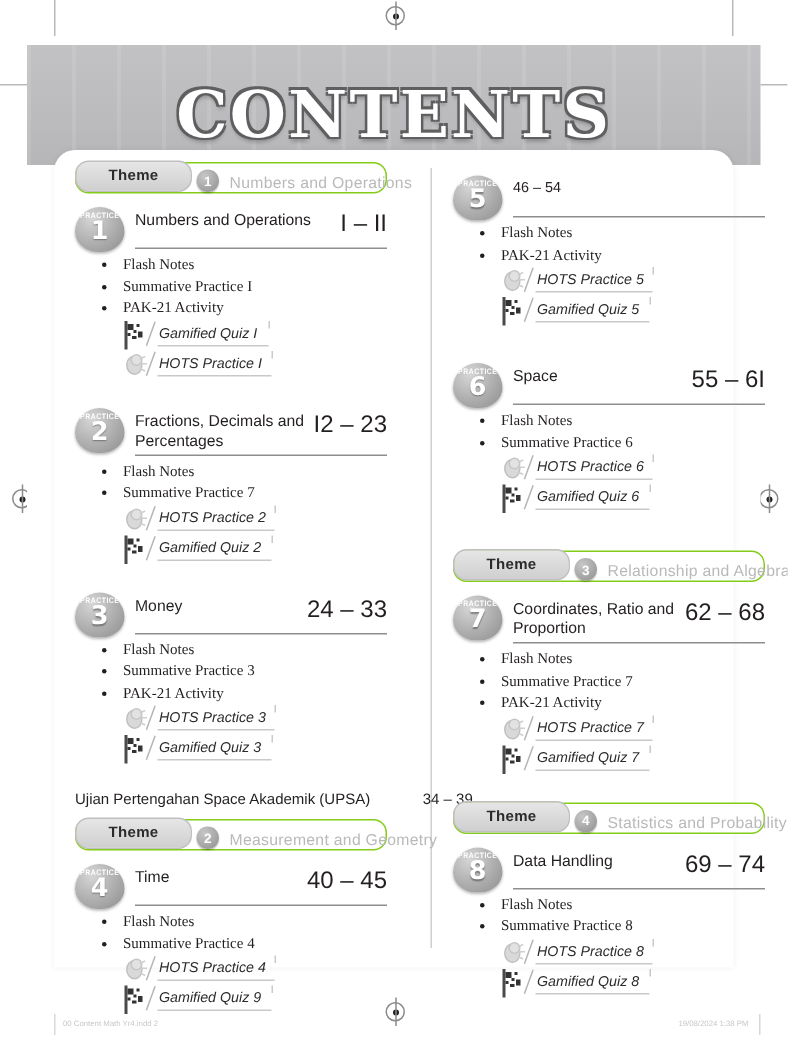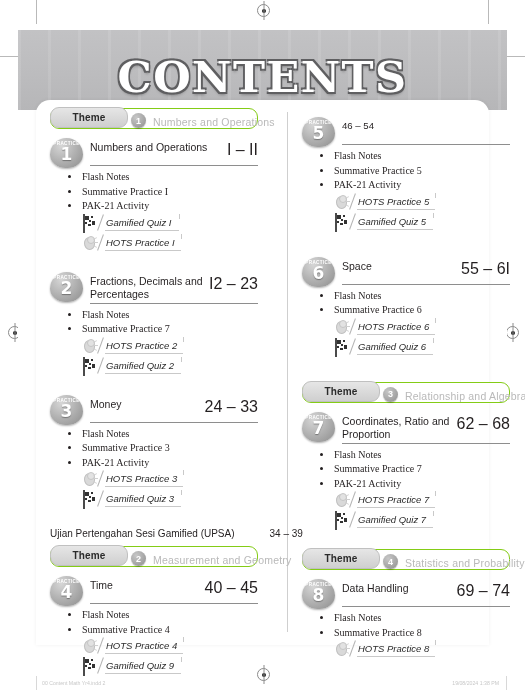--- a/index.html
+++ b/index.html
@@ -327,21 +327,21 @@
         <span class="res-slash"></span>
         <span class="res-label">Gamified Quiz 3</span>
         <span class="res-underline" style="width:76px"></span>
         <span class="res-tick" style="left:98px"></span>
       </div>
     </div>
 
     <div class="spacer-8"></div>
 
     <div class="exam">
-      <span class="nm">Ujian Pertengahan Sesi Gamified (UPSA)</span>
+      <span class="nm">Ujian Pertengahan Space Akademik (UPSA)</span>
       <span class="dots">..</span>
       <span class="pg">34 – 39</span>
     </div>
 
     <div class="theme-bar">
       <div class="theme-pill">Theme</div>
       <div class="theme-num">2</div>
       <div class="theme-label">Measurement and Geometry</div>
     </div>
 
@@ -397,21 +397,20 @@
         <div class="badge">
           <div class="badge-word">PRACTICE</div>
           <div class="badge-num">5</div>
         </div>
         <div class="head-row">
           <div class="head-pages" style="font-size:9.6px">46 – 54</div>
         </div>
       </div>
       <ul class="bullets">
         <li>Flash Notes</li>
-        <li>Summative Practice 5</li>
         <li>PAK-21 Activity</li>
       </ul>
       <div class="res">
         <span class="res-icon">
           <span class="icon-brain"><span class="b1"></span><span class="b2"></span>
             <span class="ray r1"></span><span class="ray r2"></span><span class="ray r3"></span></span>
         </span>
         <span class="res-slash"></span>
         <span class="res-label">HOTS Practice 5</span>
         <span class="res-underline" style="width:78px"></span>
@@ -557,20 +556,36 @@
       </ul>
       <div class="res">
         <span class="res-icon">
           <span class="icon-brain"><span class="b1"></span><span class="b2"></span>
             <span class="ray r1"></span><span class="ray r2"></span><span class="ray r3"></span></span>
         </span>
         <span class="res-slash"></span>
         <span class="res-label">HOTS Practice 8</span>
         <span class="res-underline" style="width:78px"></span>
         <span class="res-tick" style="left:100px"></span>
+      </div>
+      <div class="res">
+        <span class="res-icon">
+          <span class="icon-qr">
+            <i style="left:1px;top:1px;width:4px;height:4px"></i>
+            <i style="left:7px;top:1px;width:2px;height:2px"></i>
+            <i style="left:1px;top:7px;width:2px;height:2px"></i>
+            <i style="left:5px;top:5px;width:2px;height:2px"></i>
+            <i style="left:8px;top:6px;width:3px;height:4px"></i>
+            <i style="left:4px;top:9px;width:3px;height:2px"></i>
+          </span>
+        </span>
+        <span class="res-slash"></span>
+        <span class="res-label">Gamified Quiz 8</span>
+        <span class="res-underline" style="width:76px"></span>
+        <span class="res-tick" style="left:98px"></span>
       </div>
     </div>
 
     <div class="spacer-8"></div>
 
   </div>
 </div>
 
 <div class="footer">
   <div class="foot-bar-l"></div>

